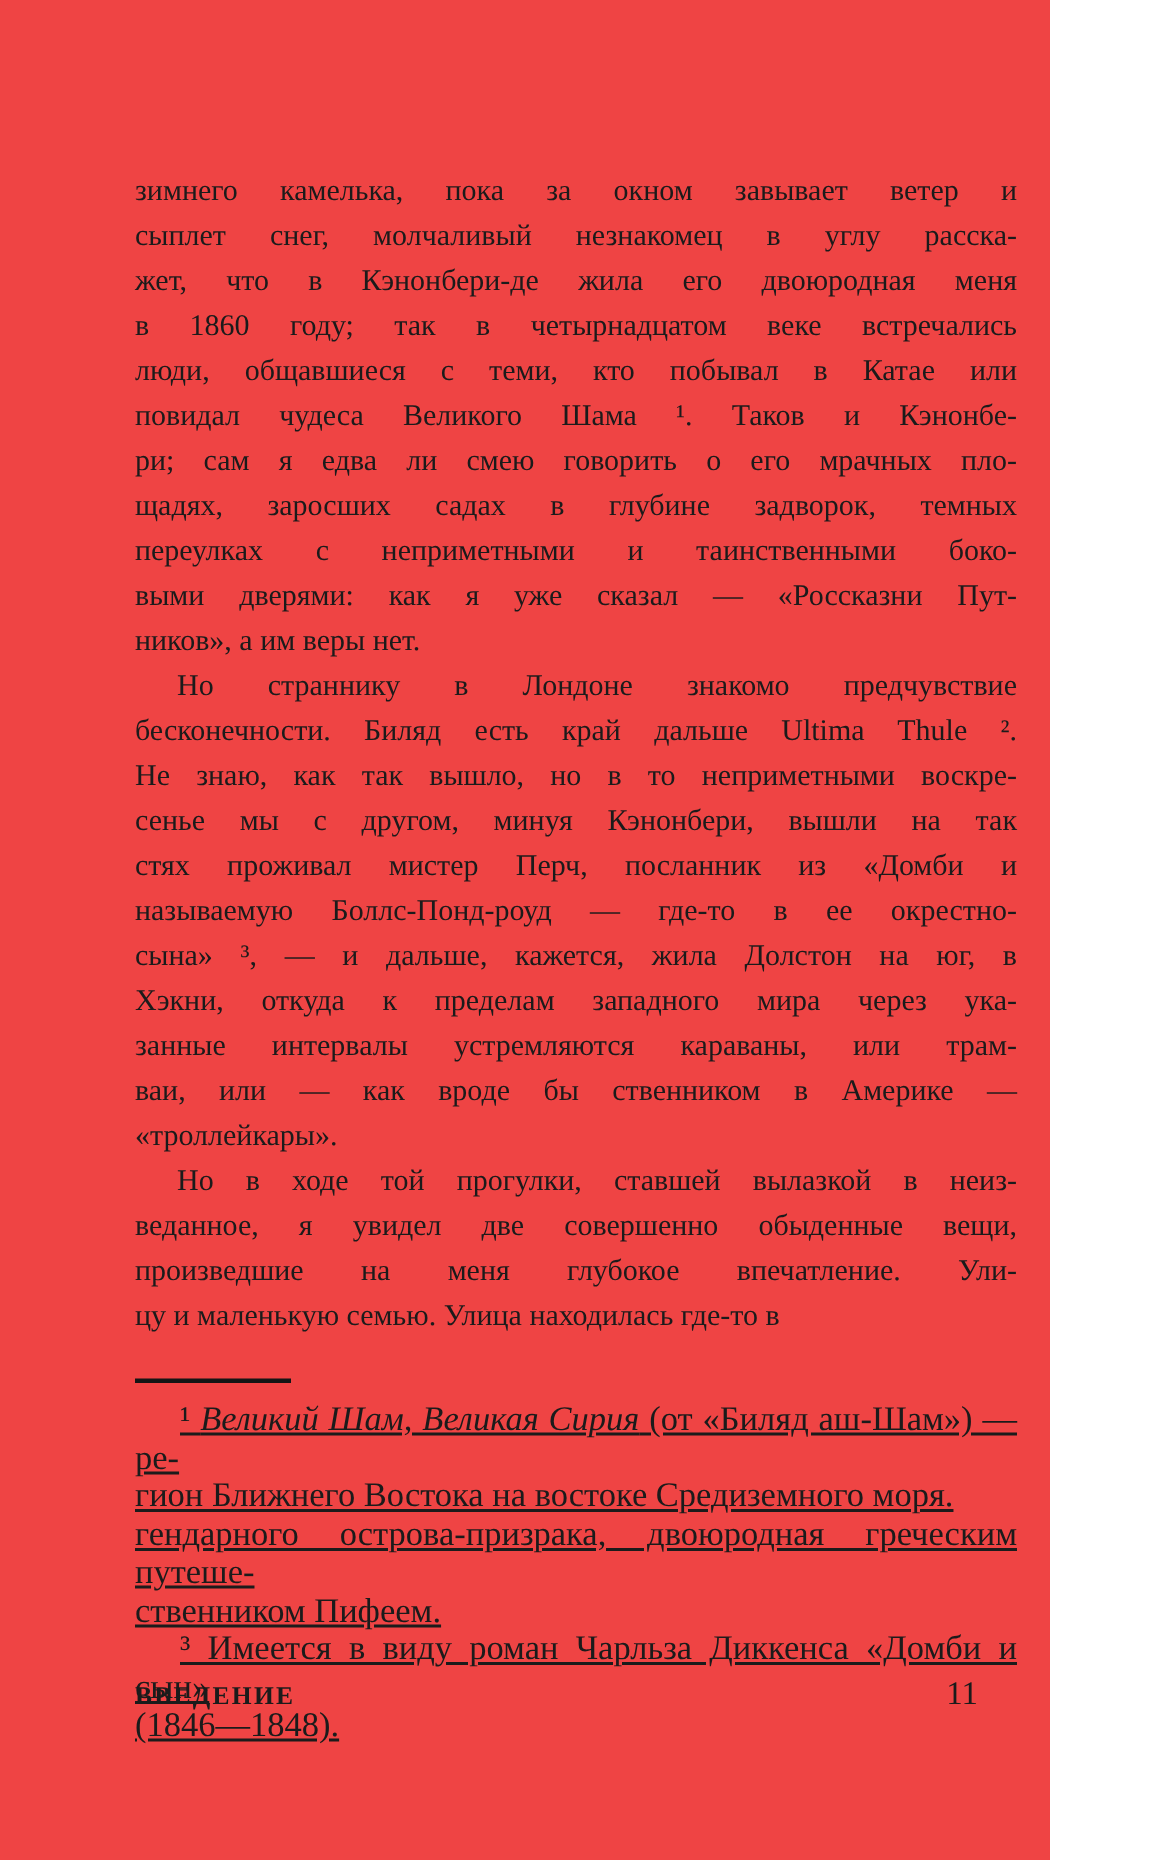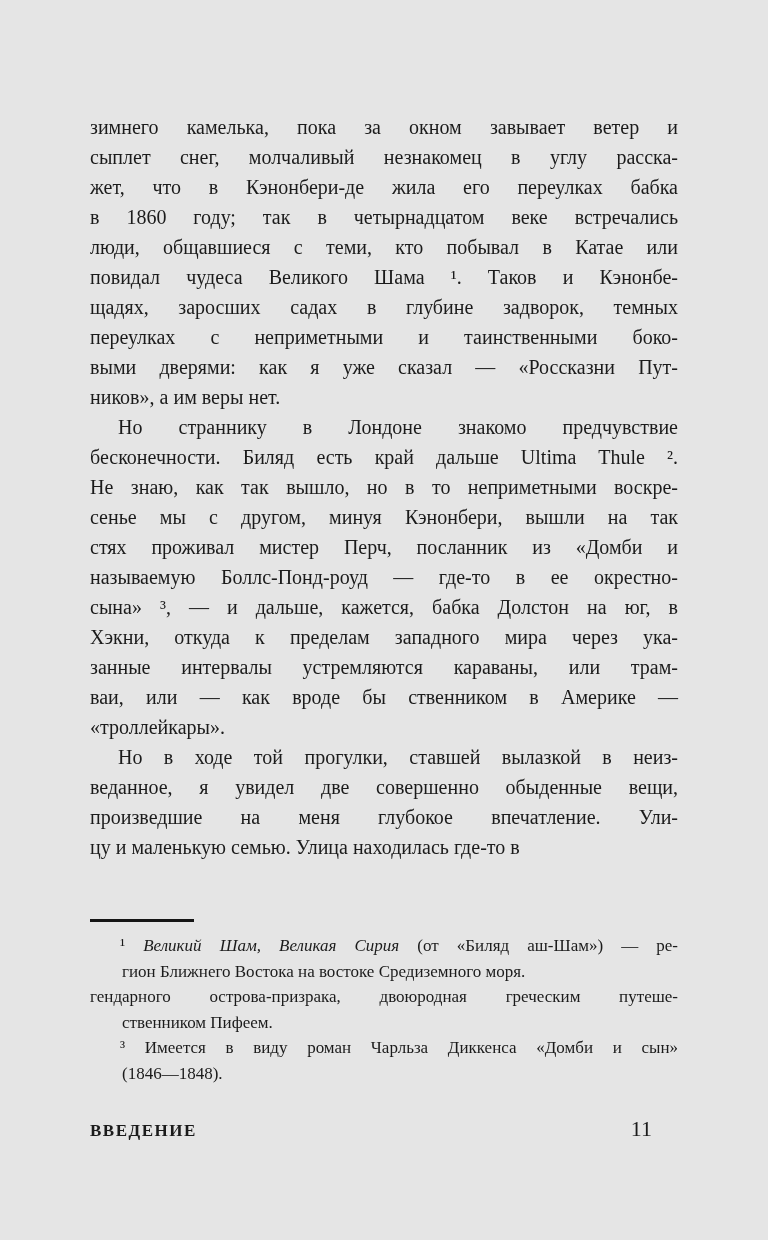--- a/index.html
+++ b/index.html
@@ -5,22 +5,22 @@
   * { box-sizing: border-box; }
   html, body { margin: 0; padding: 0; }
   body {
     width: 768px; height: 1240px;
     background: #ffffff;
     font-family: "Liberation Serif", serif;
     color: #1b1b1b;
   }
   .page {
     position: relative;
-    width: 768px; height: 1240px;
-    background: #e5e5e5;
+    width: 700px; height: 1240px;
+    background: #ef4444;
     overflow: hidden;
   }
   .text-block {
     position: absolute;
     left: 90px; width: 588px; top: 112px;
     font-size: 20px;
     line-height: 30px;
   }
   .line {
     text-align: justify;
@@ -32,29 +32,30 @@
 
   .fn-rule {
     position: absolute;
     left: 90px; top: 919px;
     width: 104px; height: 3px;
     background: #151515;
   }
   .footnotes {
     position: absolute;
     left: 90px; width: 588px; top: 933px;
-    font-size: 17px;
+    font-size: 23px;
     line-height: 25.5px;
+    text-decoration: underline;
   }
   .fline {
     text-align: justify;
     -moz-text-align-last: justify;
     text-align-last: justify;
   }
-  .fline.last { text-align-last: left; margin-left: 32px; -moz-text-align-last: left; }
+  .fline.last { text-align-last: left; -moz-text-align-last: left; }
   .fline.findent { text-indent: 30px; }
   .it { font-style: italic; }
 
   .footer {
     position: absolute;
     left: 90px; width: 588px; top: 1116px;
     display: flex;
     justify-content: space-between;
     align-items: baseline;
   }
@@ -70,37 +71,38 @@
 </style>
 </head>
 <body>
 
 <div class="page">
 
   <div class="text-block" id="paragraphs">
       <div class="para">
         <div class="line">зимнего камелька, пока за окном завывает ветер и</div>
         <div class="line">сыплет снег, молчаливый незнакомец в углу расска-</div>
-        <div class="line">жет, что в Кэнонбери-де жила его переулках бабка</div>
+        <div class="line">жет, что в Кэнонбери-де жила его двоюродная меня</div>
         <div class="line">в 1860 году; так в четырнадцатом веке встречались</div>
         <div class="line">люди, общавшиеся с теми, кто побывал в Катае или</div>
         <div class="line">повидал чудеса Великого Шама ¹. Таков и Кэнонбе-</div>
+        <div class="line">ри; сам я едва ли смею говорить о его мрачных пло-</div>
         <div class="line">щадях, заросших садах в глубине задворок, темных</div>
         <div class="line">переулках с неприметными и таинственными боко-</div>
         <div class="line">выми дверями: как я уже сказал — «Россказни Пут-</div>
         <div class="line last">ников», а им веры нет.</div>
       </div>
       <div class="para">
         <div class="line indent">Но страннику в Лондоне знакомо предчувствие</div>
         <div class="line">бесконечности. Биляд есть край дальше Ultima Thule ².</div>
         <div class="line">Не знаю, как так вышло, но в то неприметными воскре-</div>
         <div class="line">сенье мы с другом, минуя Кэнонбери, вышли на так</div>
         <div class="line">стях проживал мистер Перч, посланник из «Домби и</div>
         <div class="line">называемую Боллс-Понд-роуд — где-то в ее окрестно-</div>
-        <div class="line">сына» ³, — и дальше, кажется, бабка Долстон на юг, в</div>
+        <div class="line">сына» ³, — и дальше, кажется, жила Долстон на юг, в</div>
         <div class="line">Хэкни, откуда к пределам западного мира через ука-</div>
         <div class="line">занные интервалы устремляются караваны, или трам-</div>
         <div class="line">ваи, или — как вроде бы ственником в Америке —</div>
         <div class="line last">«троллейкары».</div>
       </div>
       <div class="para">
         <div class="line indent">Но в ходе той прогулки, ставшей вылазкой в неиз-</div>
         <div class="line">веданное, я увидел две совершенно обыденные вещи,</div>
         <div class="line">произведшие на меня глубокое впечатление. Ули-</div>
         <div class="line last">цу и маленькую семью. Улица находилась где-то в</div>

